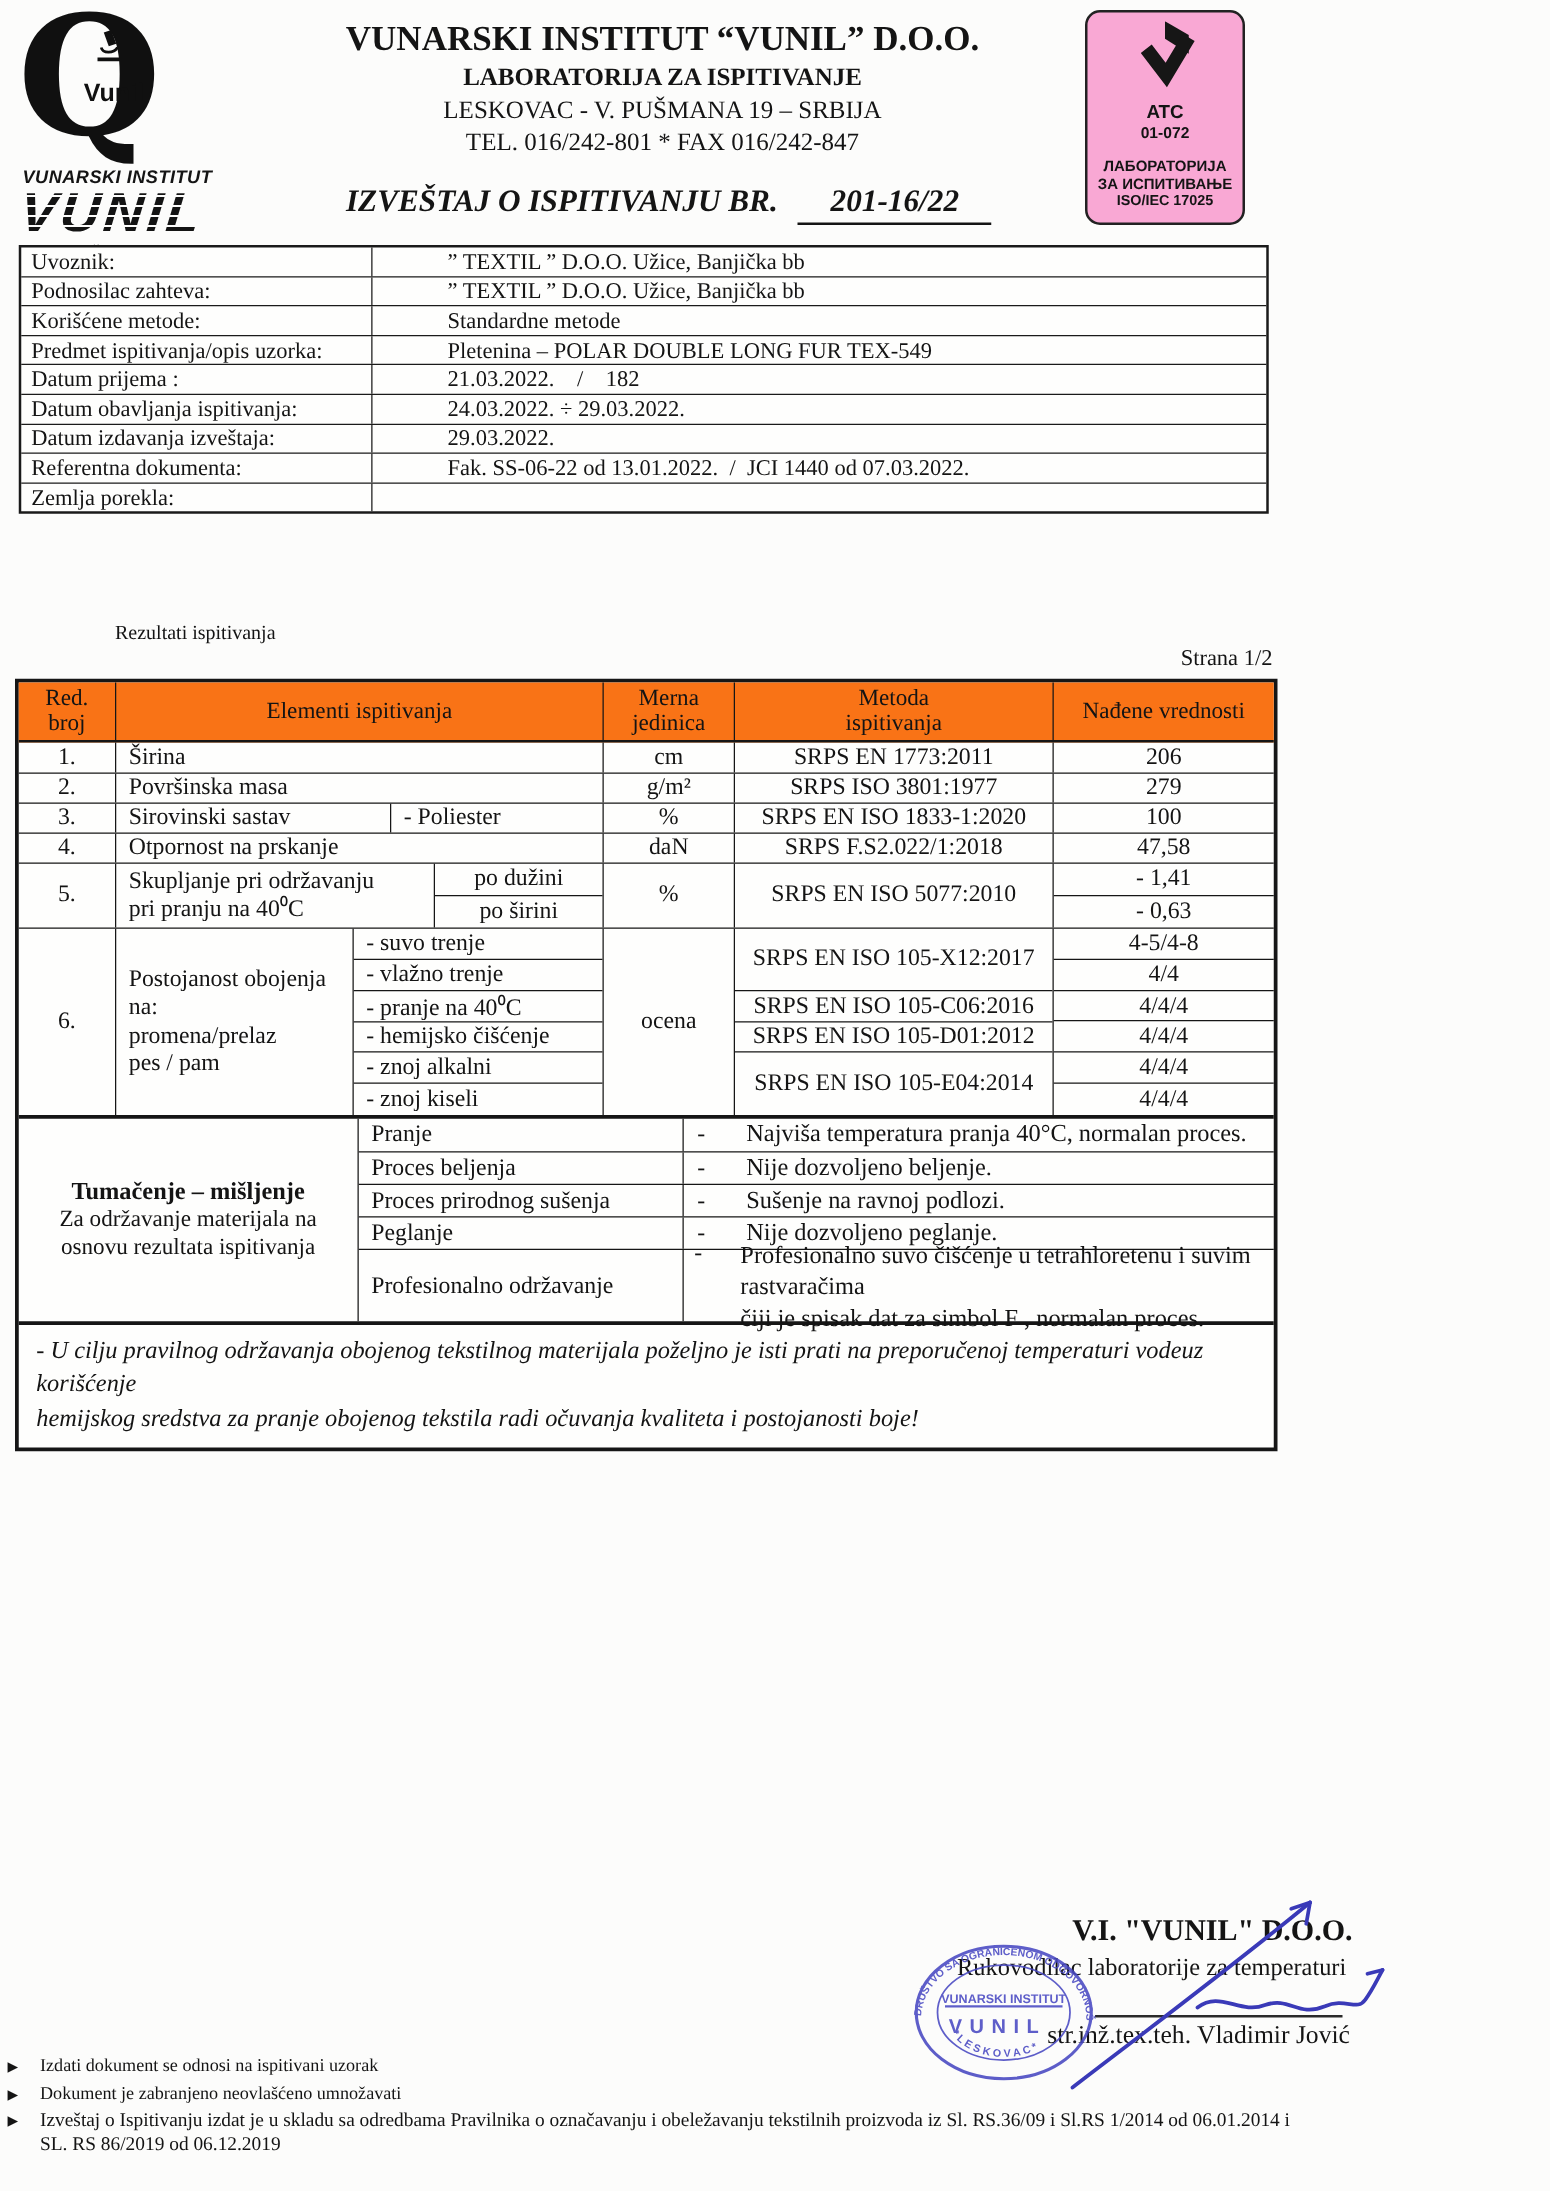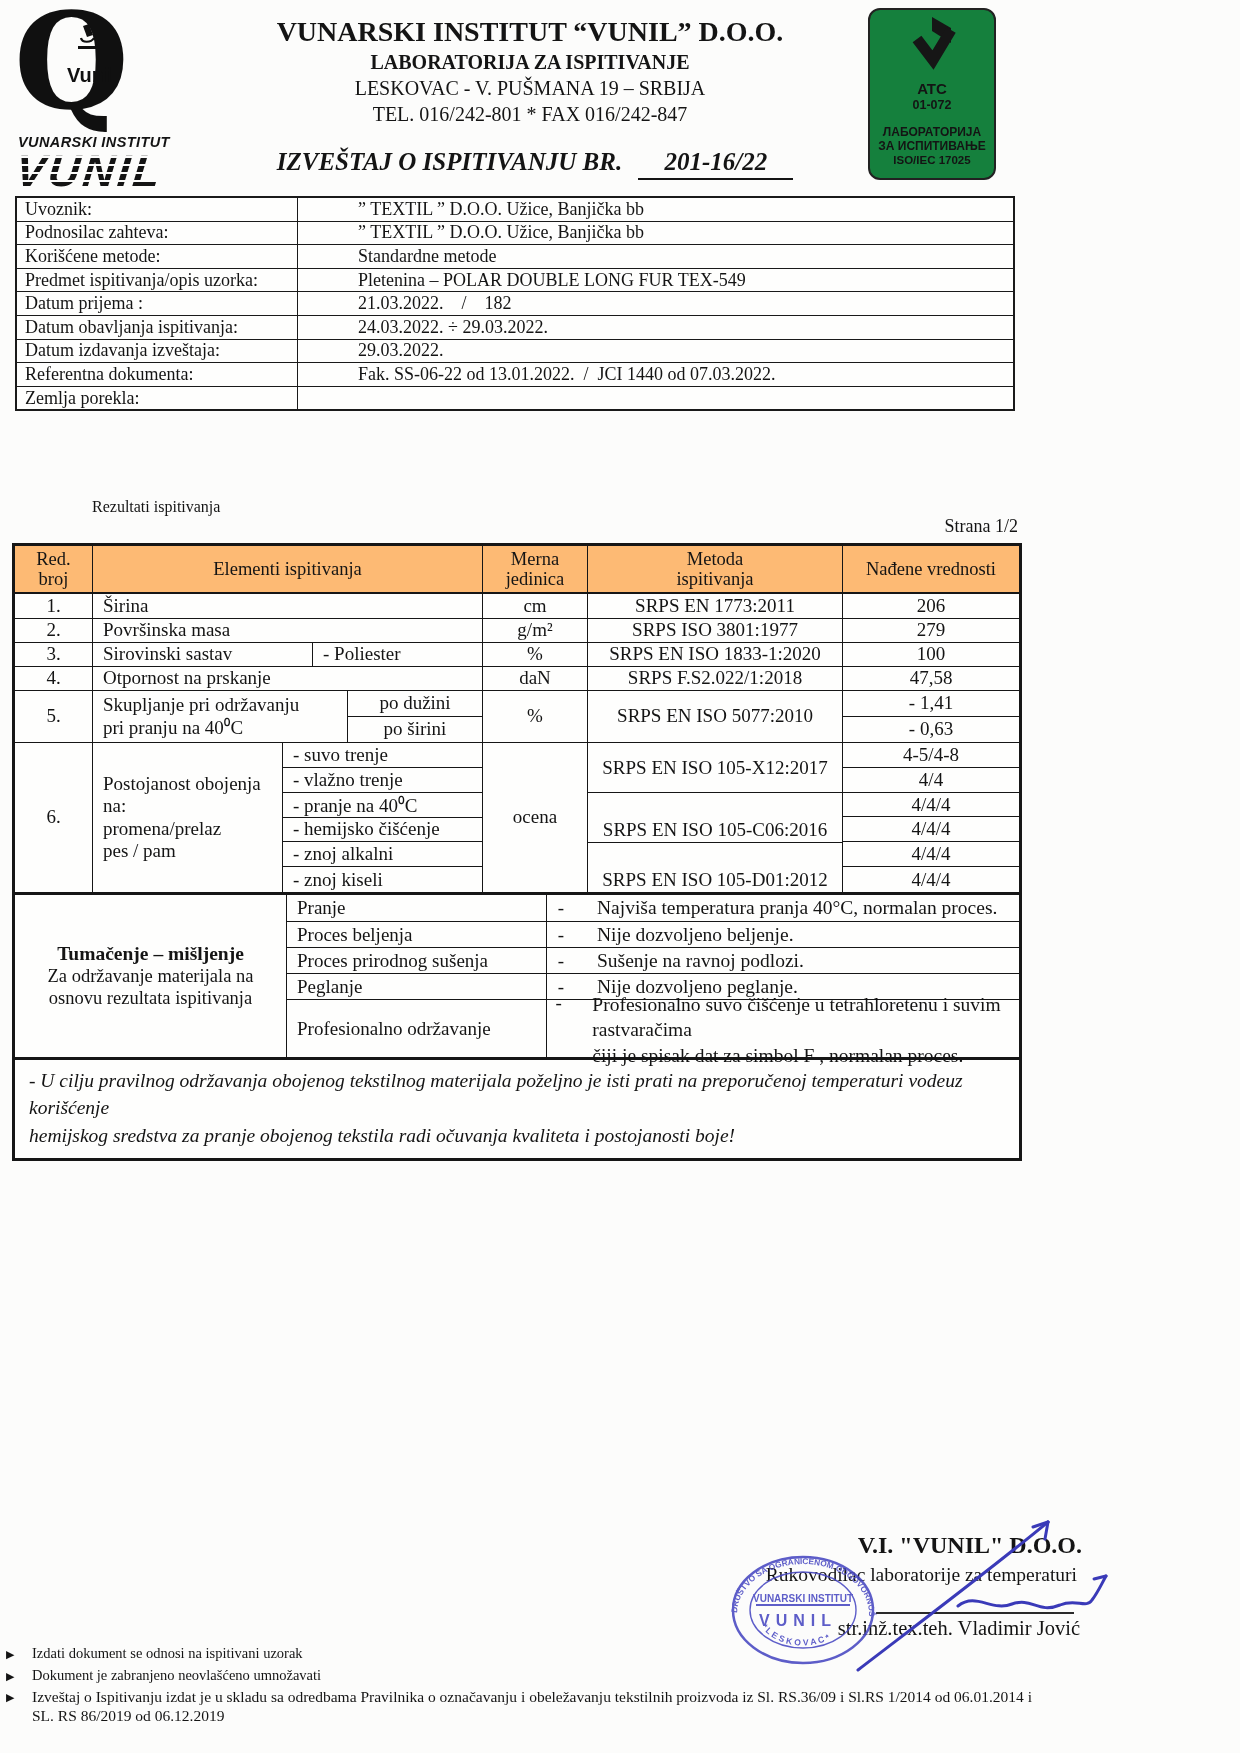--- a/index.html
+++ b/index.html
@@ -26,21 +26,21 @@
   .org{position:absolute;left:205px;top:16px;width:650px;text-align:center;}
   .org-name{font-size:28px;font-weight:bold;}
   .org-lab{font-size:20px;font-weight:bold;margin-top:3px;}
   .org-addr,.org-tel{font-size:20px;margin-top:3px;}
   .report-title{position:absolute;left:205px;top:148px;width:660px;text-align:center;
     font-size:25px;font-weight:bold;font-style:italic;}
   .report-num{display:inline-block;border-bottom:2.5px solid #141414;padding:0 26px 2px 26px;margin-left:10px;}
 
   
   .badge{position:absolute;left:868px;top:8px;width:128px;height:172px;border:2px solid #222;
-    border-radius:12px;text-align:center;font-family:"Liberation Sans",sans-serif;background:#15803d;box-sizing:border-box;}
+    border-radius:12px;text-align:center;font-family:"Liberation Sans",sans-serif;background:#f9a8d4;box-sizing:border-box;}
   .atc-icon{margin-top:7px;}
   .atc{font-weight:bold;font-size:15px;margin-top:1px;}
   .atc-code{font-weight:bold;font-size:12.5px;margin-top:1px;}
   .badge-l1{font-weight:bold;font-size:12px;margin-top:13px;}
   .badge-l2{font-weight:bold;font-size:12px;}
   .badge-l3{font-weight:bold;font-size:11.5px;margin-top:1px;}
 
   
   .info-table{position:absolute;left:15px;top:196px;width:1000px;border:2.5px solid #1a1a1a;box-sizing:border-box;background:#fefefd;}
   .irow{display:flex;height:22.6px;border-top:1.3px solid #1a1a1a;align-items:center;gap:48px;}
@@ -49,21 +49,21 @@
       padding-left:8px;box-sizing:border-box;font-size:18px;}
   .iv{flex:1;padding-left:12px;font-size:18px;white-space:pre-wrap;}
 
   
   .results-heading{position:absolute;left:92px;top:466px;font-size:16px;margin-top:32px;}
   .strana{position:absolute;left:818px;top:516px;width:200px;text-align:right;font-size:18px;}
 
   
   .rtable{position:absolute;left:12px;top:543px;width:1010px;border:3px solid #161616;box-sizing:border-box;
           font-size:19px;background:#fefefd;}
-  .rt-head{display:flex;background:#fdba74;border-bottom:2.5px solid #161616;height:46px;font-size:18.5px;}
+  .rt-head{display:flex;background:#f97316;border-bottom:2.5px solid #161616;height:46px;font-size:18.5px;}
   .hc{display:flex;align-items:center;justify-content:center;text-align:center;white-space:pre-line;
       border-right:1.5px solid #161616;box-sizing:border-box;line-height:1.1;}
   .rt-row{display:flex;border-top:1.5px solid #161616;box-sizing:border-box;}
   .cell{display:flex;align-items:center;justify-content:center;text-align:center;
         border-right:1.5px solid #161616;box-sizing:border-box;white-space:pre-line;line-height:1.18;}
   .cell.left{justify-content:flex-start;text-align:left;padding-left:10px;}
   .nob{border-right:none!important;}
   .stack{display:flex;flex-direction:column;box-sizing:border-box;justify-content:space-between;}
   .stack.bord{border-right:1.5px solid #161616;}
   .srow{display:flex;align-items:center;justify-content:center;text-align:center;
@@ -262,20 +262,21 @@
         <div class="srow left" style="height:25px">- pranje na 40⁰C</div>
         <div class="srow left" style="height:25px">- hemijsko čišćenje</div>
         <div class="srow left" style="height:25px">- znoj alkalni</div>
         <div class="srow left" style="height:25px">- znoj  kiseli</div>
       </div>
       <div class="cell" style="width:105px">ocena</div>
       <div class="stack bord" style="width:255px">
         <div class="srow" style="height:50px">SRPS EN ISO 105-X12:2017</div>
         <div class="srow" style="height:25px">SRPS EN ISO 105-C06:2016</div>
         <div class="srow" style="height:25px">SRPS EN ISO 105-D01:2012</div>
+        <div class="srow" style="height:50px">SRPS EN ISO 105-E04:2014</div>
       </div>
       <div class="stack" style="flex:1">
         <div class="srow" style="height:25px">4-5/4-8</div>
         <div class="srow" style="height:25px">4/4</div>
         <div class="srow" style="height:25px">4/4/4</div>
         <div class="srow" style="height:25px">4/4/4</div>
         <div class="srow" style="height:25px">4/4/4</div>
         <div class="srow" style="height:25px">4/4/4</div>
       </div>
     </div>

